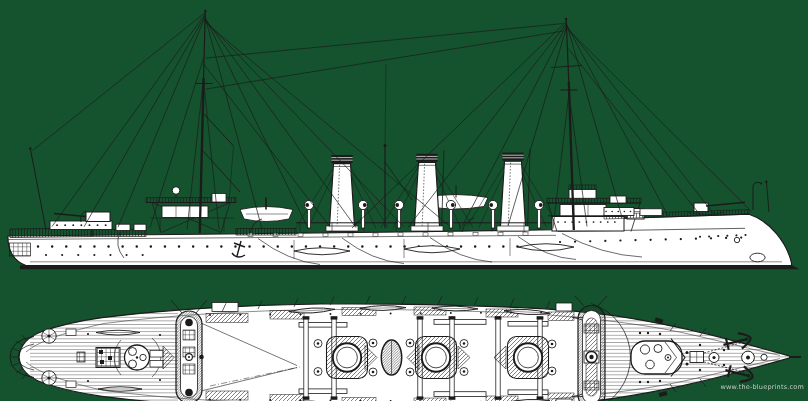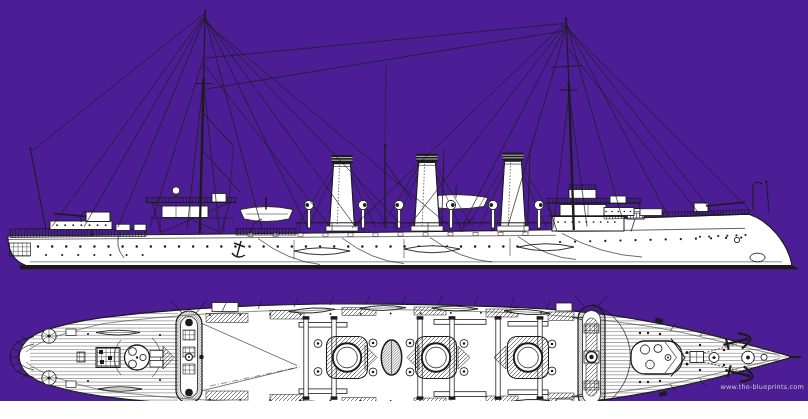--- a/index.html
+++ b/index.html
@@ -1,16 +1,16 @@
 <!DOCTYPE html>
 <html><head>
 <meta charset="utf-8">
 <style>
   html,body{margin:0;padding:0;background:#ffffff;}
-  .canvas{position:relative;width:808px;height:401px;background:#4c1d95;overflow:hidden;
+  .canvas{position:relative;width:808px;height:401px;background:#14532d;overflow:hidden;
           font-family:"DejaVu Sans", sans-serif;}
   .canvas svg{position:absolute;left:0;top:0;}
   .watermark{position:absolute;right:4px;bottom:11px;font-size:6.5px;line-height:1;
              color:#c6cbc6;letter-spacing:.2px;font-family:"DejaVu Sans",sans-serif;}
 </style>
 </head>
 <body>
 
 <div class="canvas">
 <svg width="808" height="419" viewBox="0 0 808 419" stroke="#1b1b1b" fill="none" stroke-width="1">

